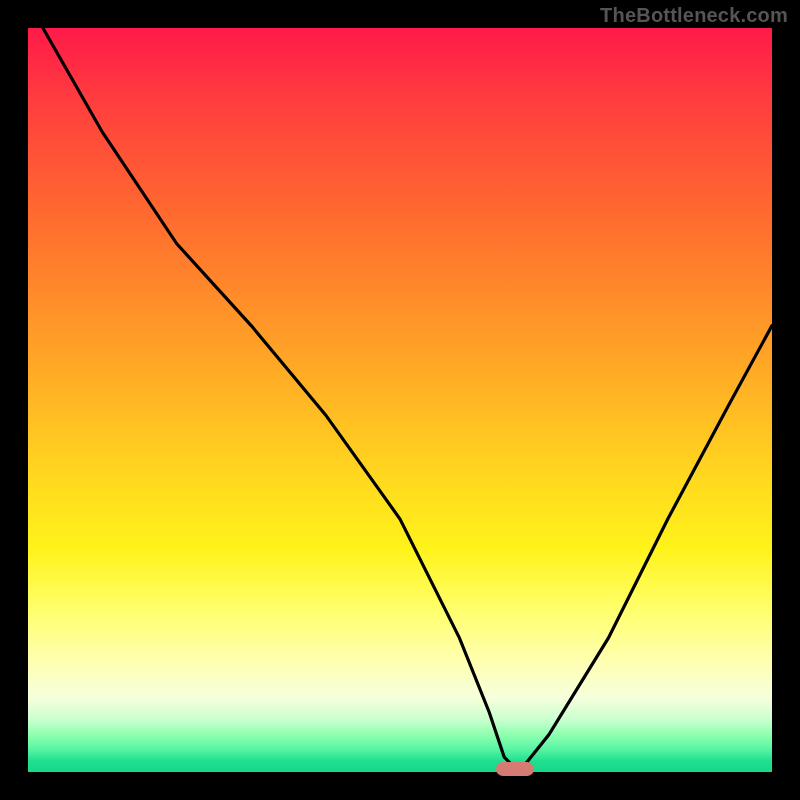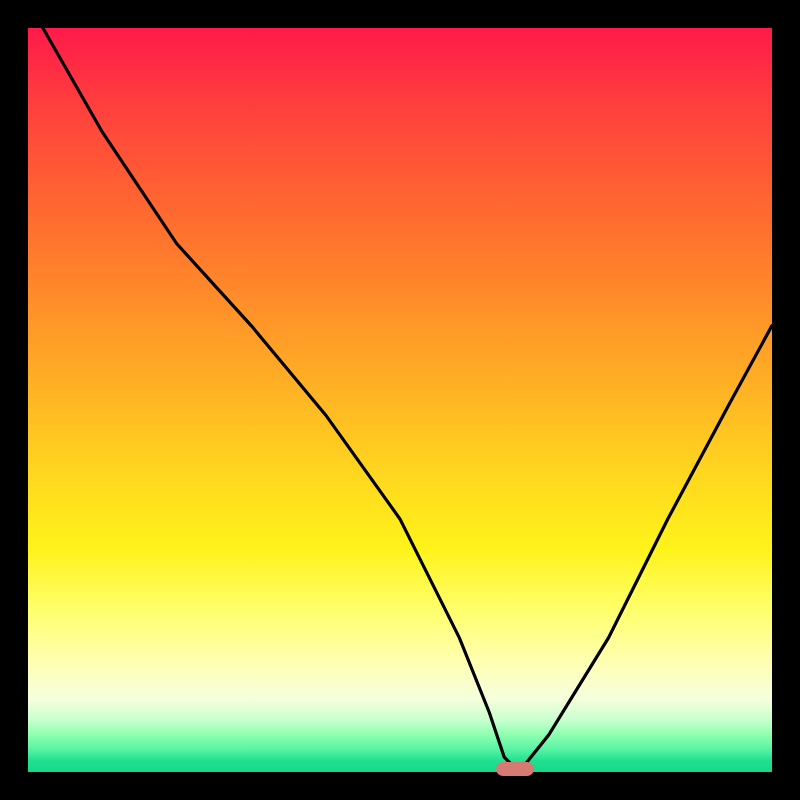--- a/index.html
+++ b/index.html
@@ -74,14 +74,15 @@
   <div class="plot-area">
 
     <svg class="curve" width="744" height="744" viewBox="0 0 744 744">
       <path id="curve-path" d="M14.9 0.0 L74.4 104.2 L148.8 215.8 L223.2 297.6 L297.6 386.9 L372.0 491.0 L431.5 610.1 L461.3 684.5 L476.2 729.1 L491.0 744.0 L520.8 706.8 L580.3 610.1 L639.8 491.0 L699.4 379.4 L744.0 297.6" fill="none" stroke="#000000" stroke-width="3.2" stroke-linecap="round"></path>
     </svg>
 
     <div class="minimum-marker" id="min-marker" style="left: 468.32px; top: 734px; background: rgb(214, 123, 116);"></div>
 
   </div>
 
+  <div class="watermark">TheBottleneck.com</div>
 
 </div>
 
 </body></html>

